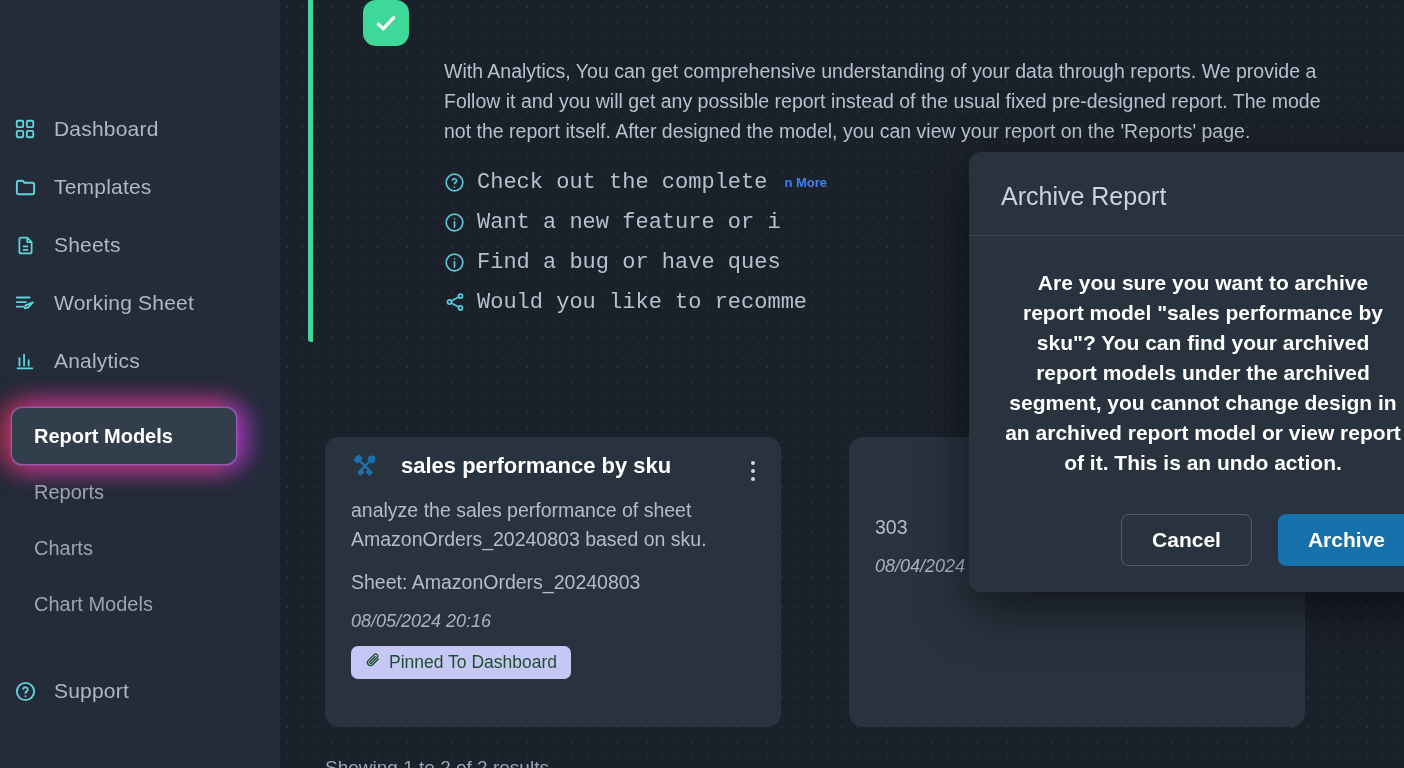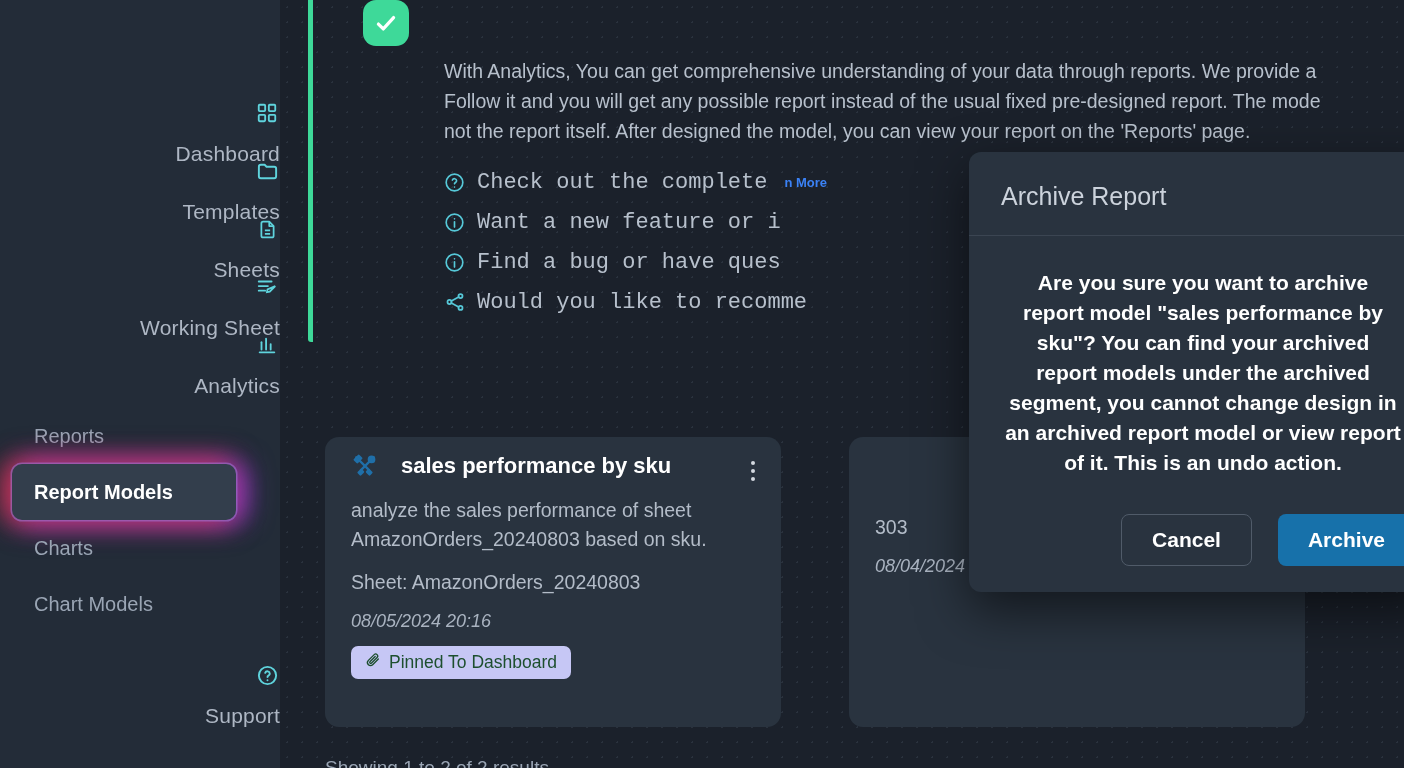--- a/index.html
+++ b/index.html
@@ -26,26 +26,25 @@
     background: #232c38;
     flex: 0 0 280px;
     position: relative;
     z-index: 5;
   }
 
   .nav-main { padding-top: 100px; }
 
   .nav-item {
     display: flex;
-    align-items: flex-end;
+    align-items: center;
     height: 58px;
     padding-left: 12px;
     gap: 16px;
     cursor: pointer;
-    flex-direction: column;
   }
   .nav-item .nav-ico {
     width: 26px; height: 26px;
     display: flex; align-items: center; justify-content: center;
     color: #5fd4dd;
     flex: 0 0 26px;
   }
   .nav-item .nav-lbl {
     font-size: 21px;
     color: #aeb7c4;
@@ -355,25 +354,25 @@
               <path d="M6 17V9"></path>
               <path d="M11 17V5"></path>
               <path d="M16 17v-6"></path>
           </svg>
         </span>
         <span class="nav-lbl">Analytics</span>
       </div>
     </nav>
 
     <nav class="subnav">
+      <div class="sub-item active">
+        <span>Report Models</span>
+      </div>
       <div class="sub-item">
         <span>Reports</span>
-      </div>
-      <div class="sub-item active">
-        <span>Report Models</span>
       </div>
       <div class="sub-item">
         <span>Charts</span>
       </div>
       <div class="sub-item">
         <span>Chart Models</span>
       </div>
     </nav>
 
     <div class="nav-main nav-support" style="padding-top:0">

